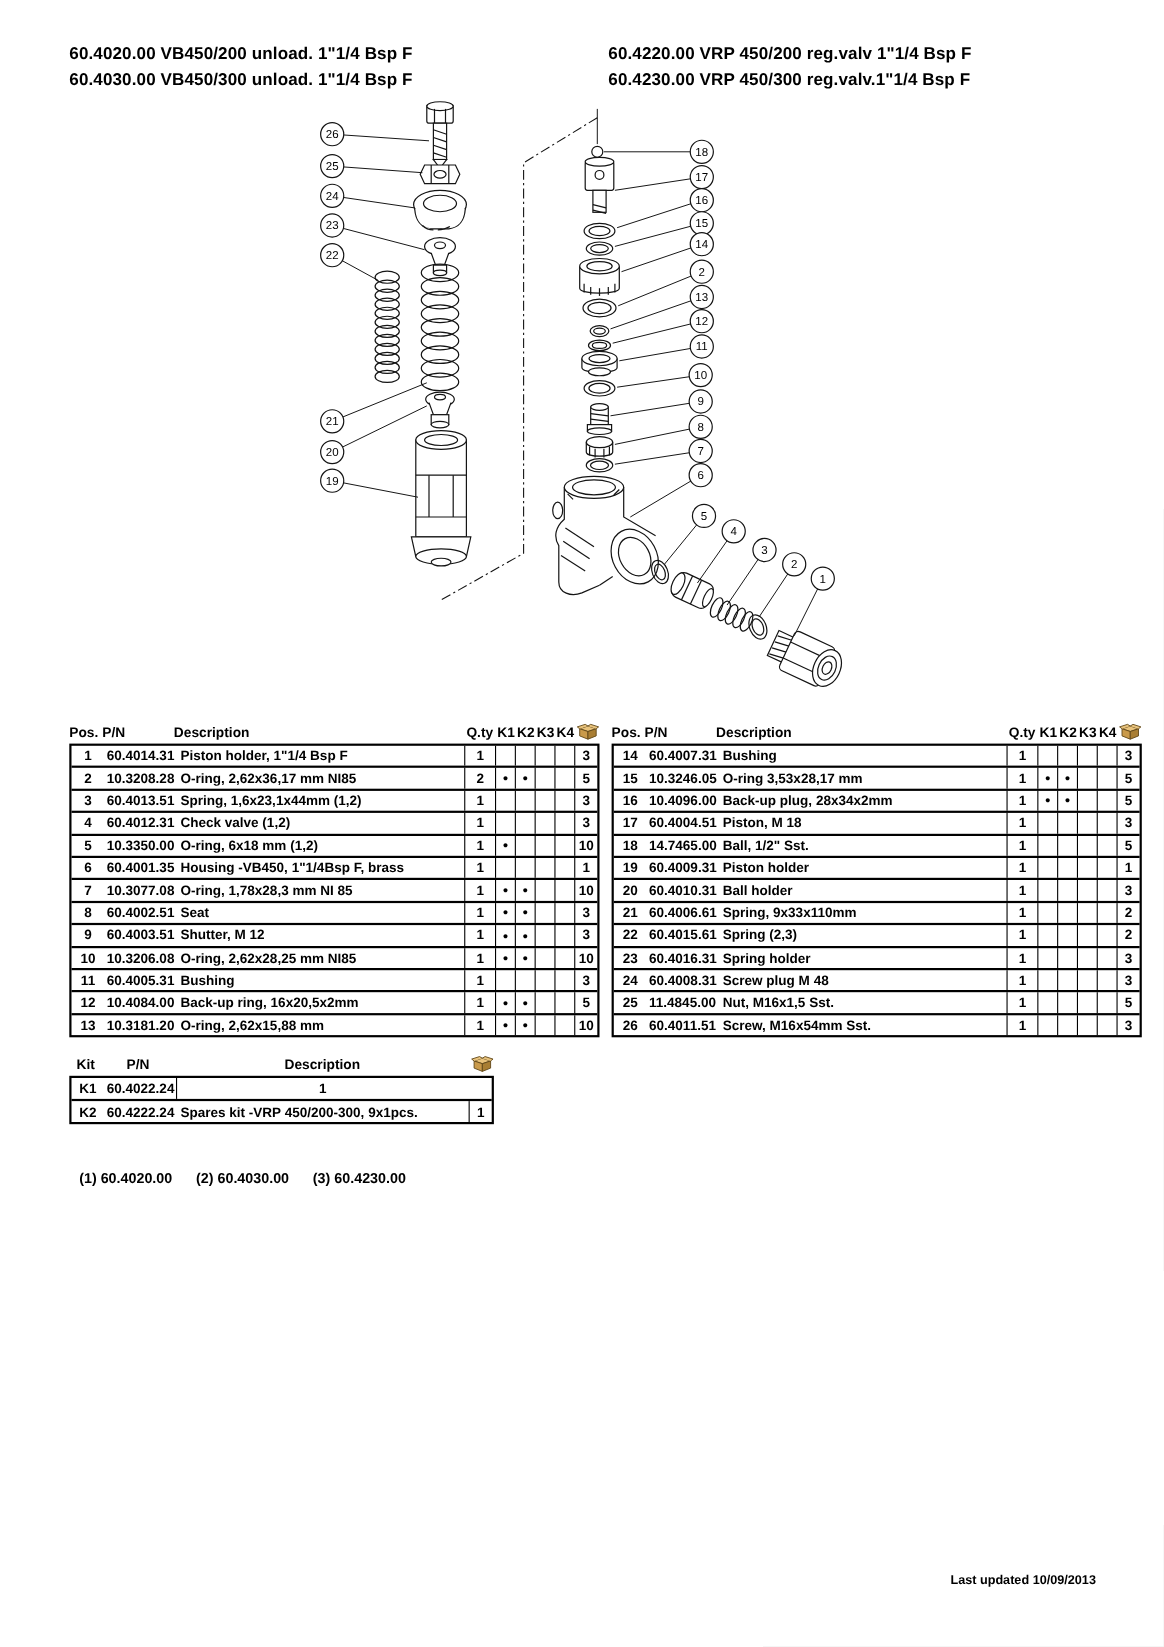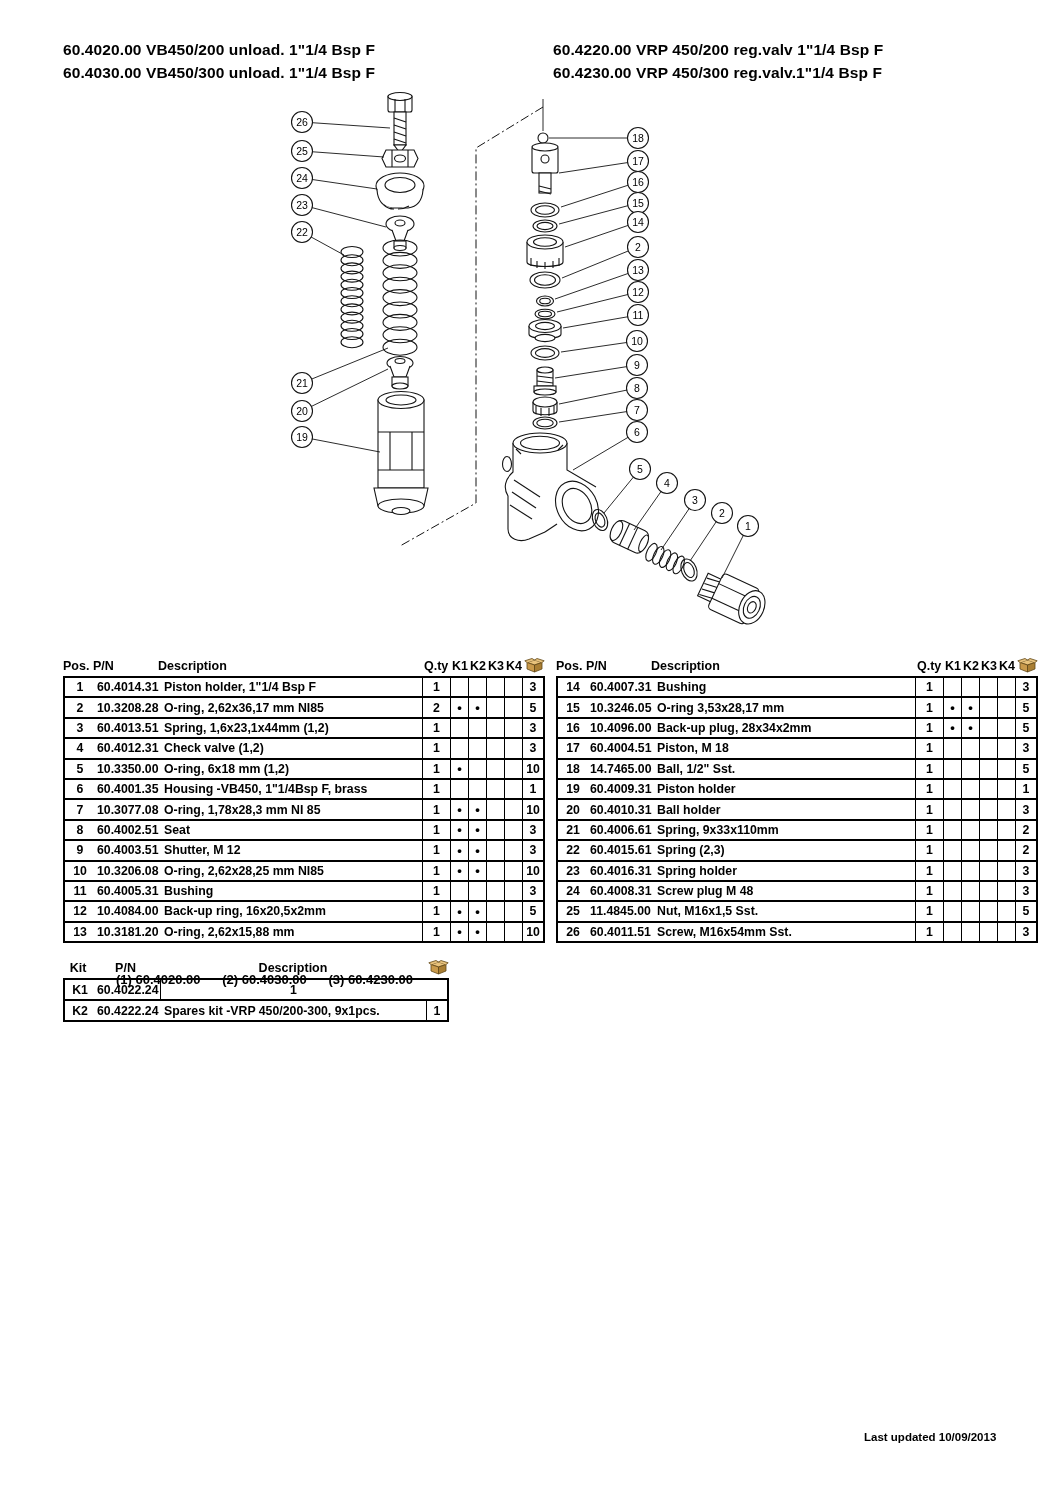--- a/index.html
+++ b/index.html
@@ -696,20 +696,20 @@
         </div>
         <div class="krow">
           <div class="c-pos">K2</div>
           <div class="c-pn">60.4222.24</div>
           <div class="c-desc">Spares kit -VRP 450/200-300, 9x1pcs.</div>
           <div class="c-bk">1</div>
         </div>
       </div>
   </div>
 
-  <div class="footnote" style="left:72px; top:972px;margin-left:44px;">
+  <div class="footnote" style="left:72px; top:1063px;">
     <span>(1) 60.4020.00</span>
     <span>(2) 60.4030.00</span>
     <span>(3) 60.4230.00</span>
   </div>
 
   <div class="footer-note" style="left:864px; top:1431px;font-weight:bold;">Last updated 10/09/2013</div>
 </div>
 
 </body></html>

